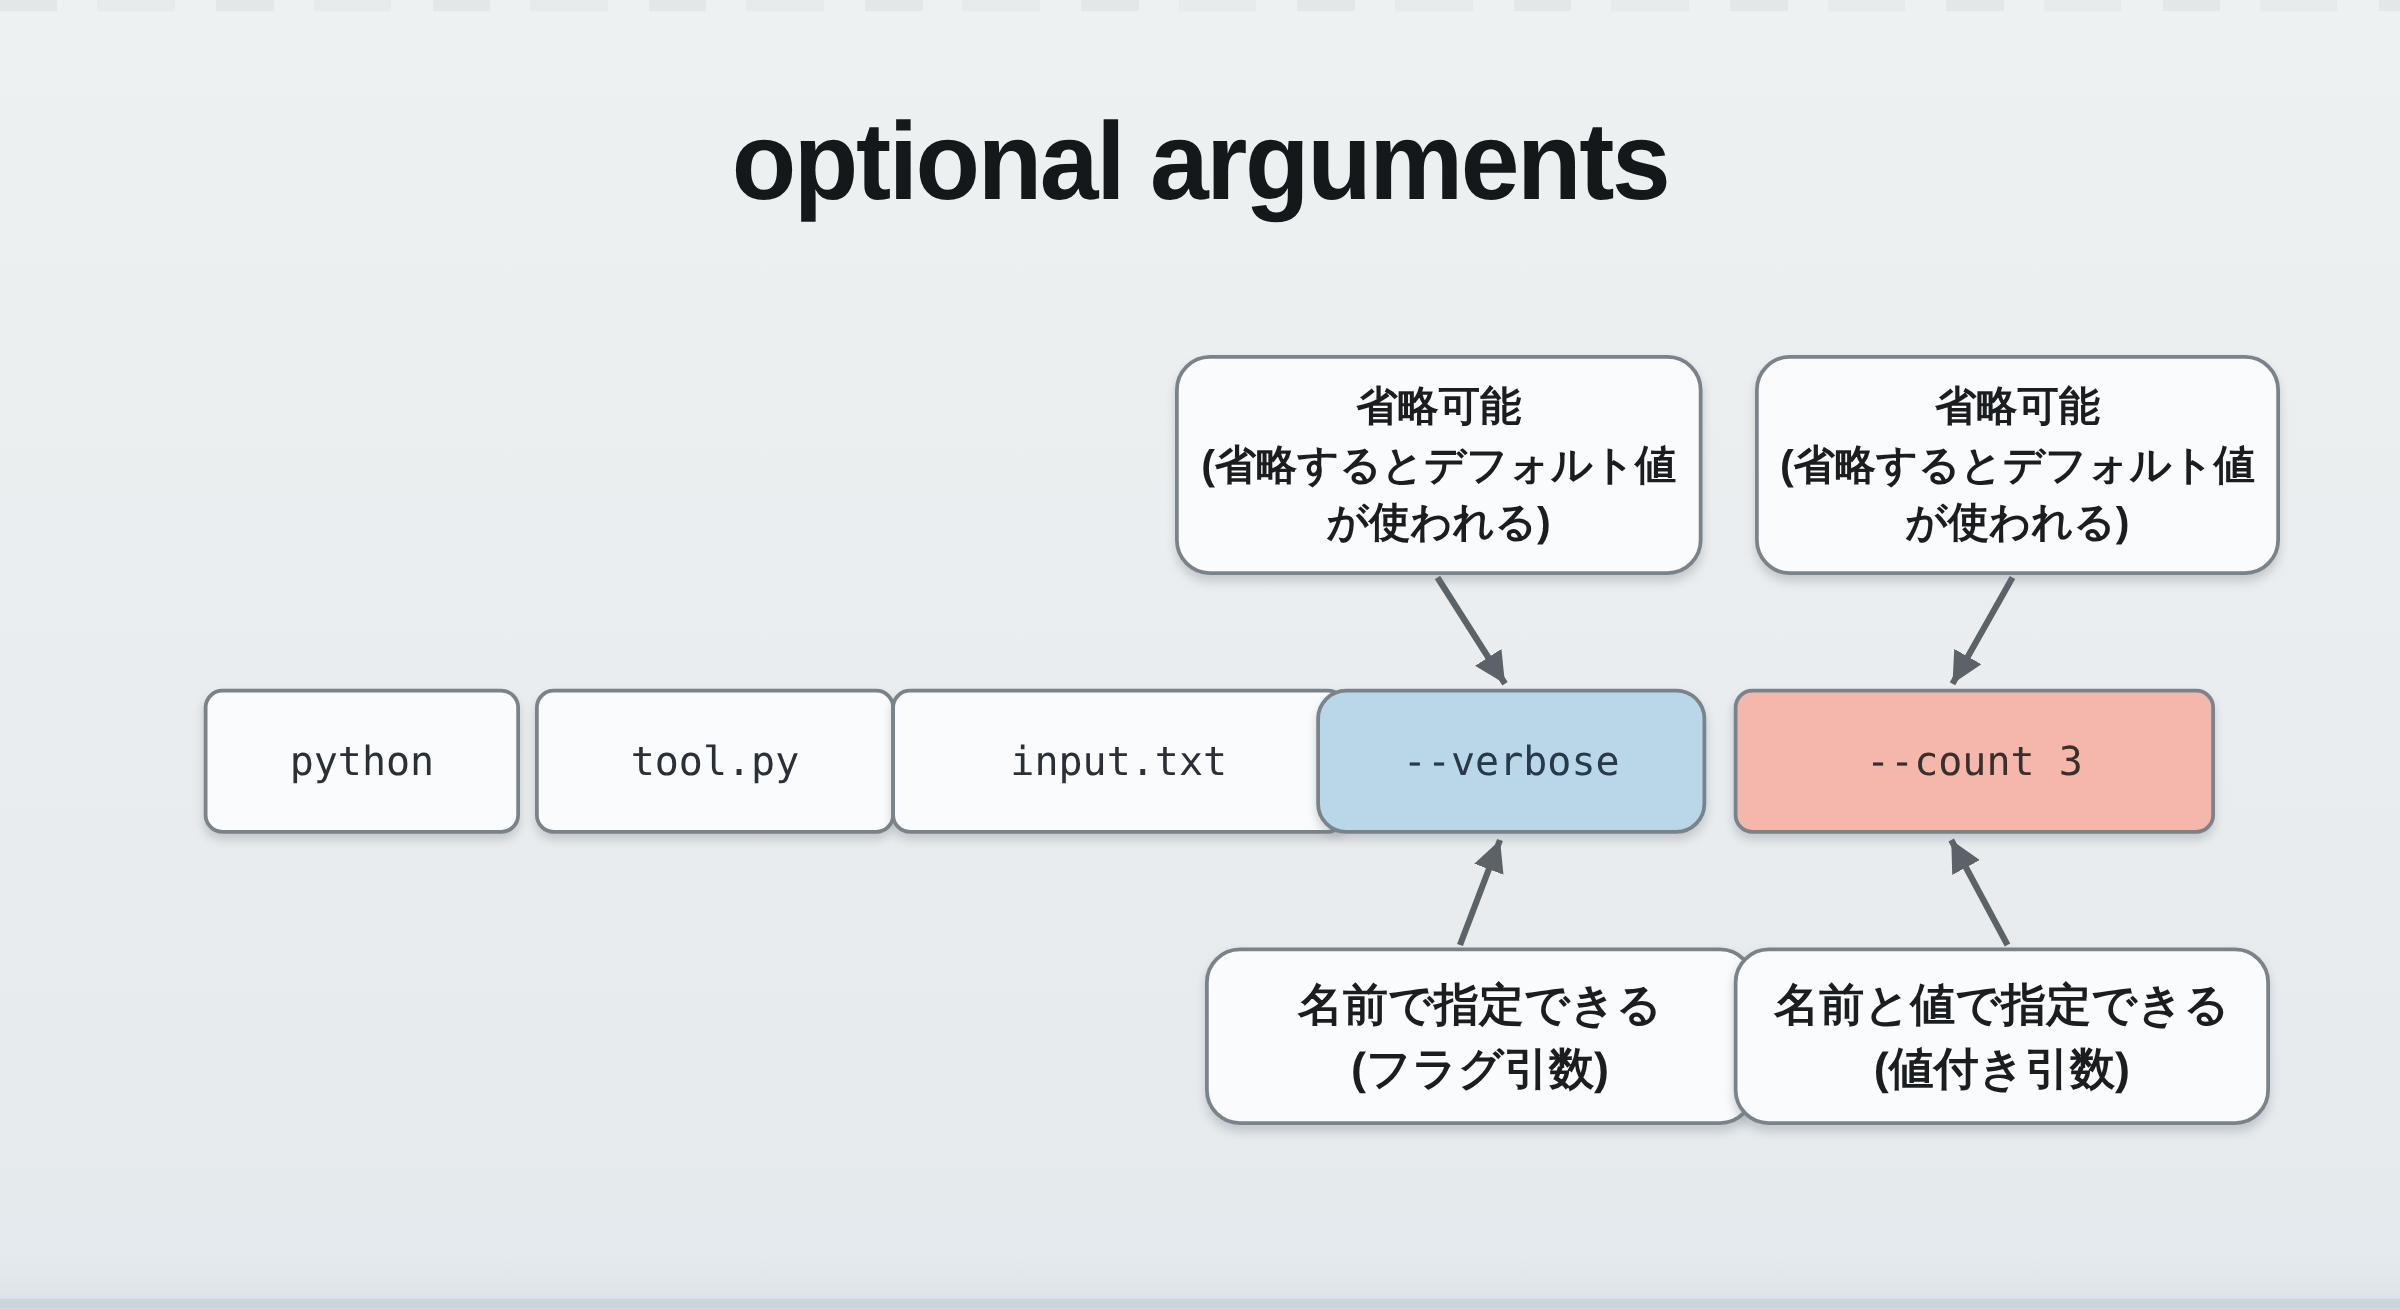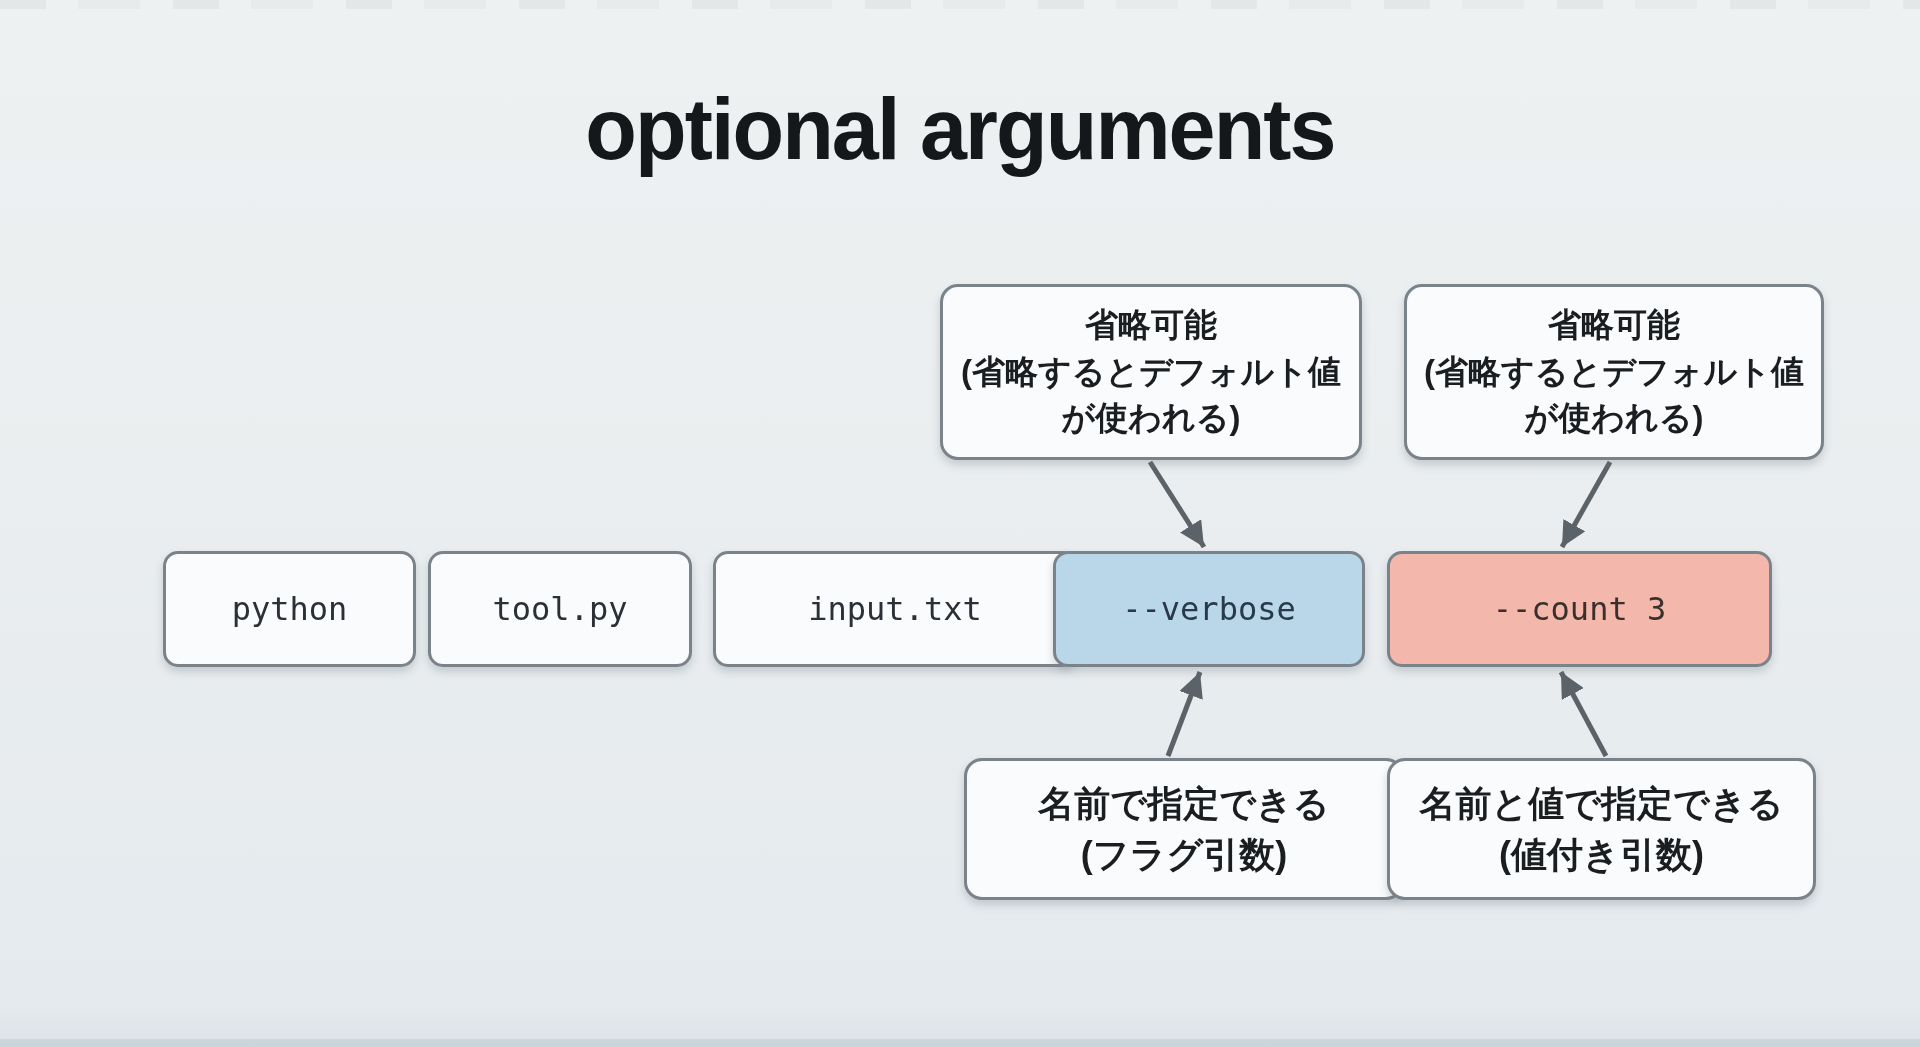--- a/index.html
+++ b/index.html
@@ -54,28 +54,28 @@
     top: 551px;
     height: 116px;
     font-family: "DejaVu Sans Mono", "Liberation Mono", monospace;
     font-size: 32px;
     color: #2b3036;
     white-space: pre;
   }
   .token.flag   { background: #bad7e9; color: #28394a; }
   .token.valued { background: #f4b7ac; color: #3a302b; }
   .t1 { left: 163px;  width: 253px; }
-  .t2 { left: 428px;  width: 264px; }
+  .t2 { left: 428px;  width: 288px; }
   .t3 { left: 713px;  width: 364px; }
-  .t4 { left: 1053px; width: 312px; }
+  .t4 { left: 1053px; width: 312px; border-radius: 24px; }
   .t5 { left: 1387px; width: 385px; }
 
   .callout {
     flex-direction: column;
-    border-radius: 18px;
+    border-radius: 28px;
     font-weight: bold;
     color: #1b1e21;
     text-align: center;
   }
   .callout .cl-line { line-height: 1.42; }
   .callout.top    { top: 284px; height: 176px; font-size: 33px; }
   .callout.bottom { top: 758px; height: 142px; font-size: 36px; }
   .c1 { left: 940px;  width: 422px; }
   .c2 { left: 1404px; width: 420px; }
   .c3 { left: 964px;  width: 440px; }

